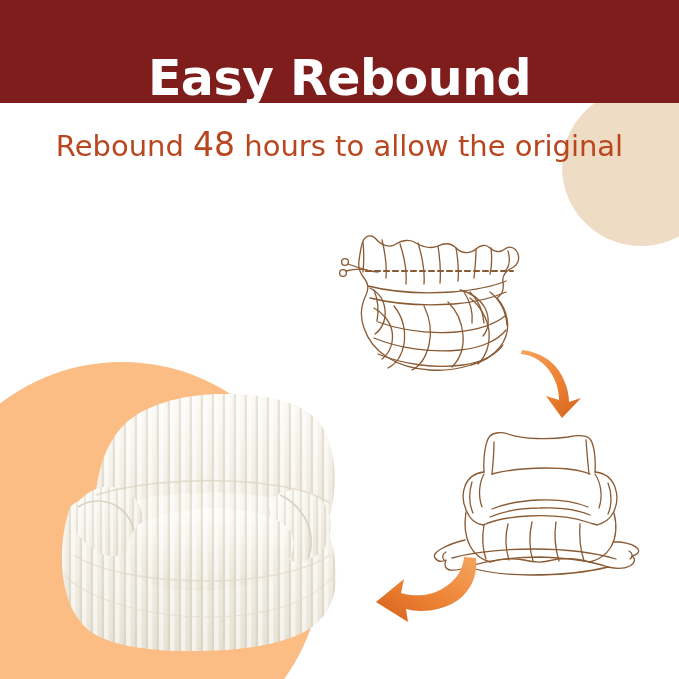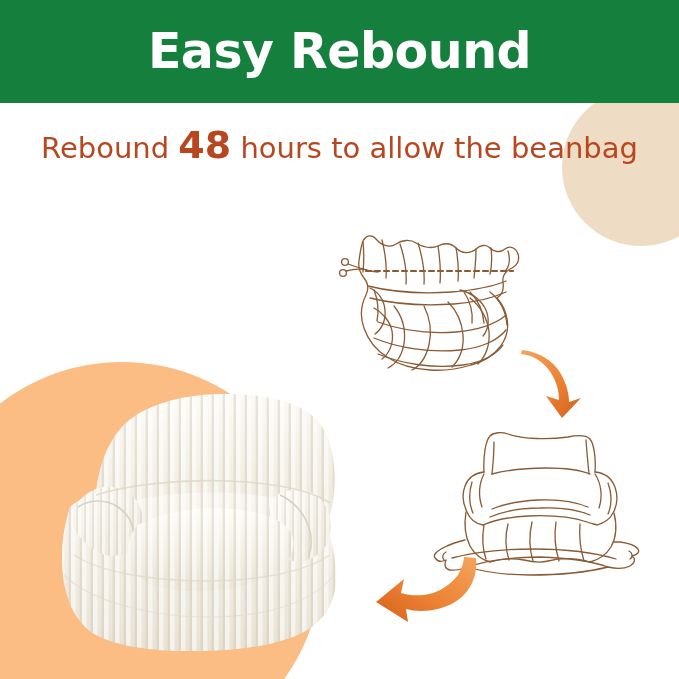--- a/index.html
+++ b/index.html
@@ -18,23 +18,23 @@
     overflow: hidden;
   }
 
   
   .banner {
     position: absolute;
     left: 0;
     top: 0;
     width: 679px;
     height: 103px;
-    background: #15803d;
+    background: #7f1d1d;
     display: flex;
-    align-items: center;
+    align-items: flex-end;
     justify-content: center;
     z-index: 6;
   }
   .banner-title {
     color: #ffffff;
     font-family: "DejaVu Sans", sans-serif;
     font-weight: bold;
     font-size: 49px;
     letter-spacing: -0.5px;
     line-height: 1;
@@ -71,22 +71,22 @@
     top: 124px;
     width: 679px;
     text-align: center;
     color: #b8471f;
     font-family: "DejaVu Sans", sans-serif;
     font-size: 29px;
     line-height: 42px;
     z-index: 4;
   }
   .subtitle .num {
-    font-weight: bold;
-    font-size: 38px;
+    font-weight: normal;
+    font-size: 33px;
   }
 
   
   .illo {
     position: absolute;
     z-index: 3;
   }
   .illo-compressed { left: 330px; top: 226px; width: 215px; height: 155px; }
   .illo-unfolded   { left: 432px; top: 412px; width: 215px; height: 170px; }
   .arrow-down      { left: 518px; top: 348px; width: 82px; height: 72px; z-index: 4; }
@@ -113,21 +113,21 @@
   <div class="peach-circle"></div>
 
   <div class="banner">
     <div class="banner-title">Easy Rebound</div>
   </div>
 
   <div class="subtitle">
     <div>
       <span>Rebound</span>
       <span class="num">48</span>
-      <span>hours to allow the beanbag</span>
+      <span>hours to allow the original</span>
     </div>
   </div>
 
   <div class="illo illo-compressed">
     <svg viewBox="0 0 215 155" width="215" height="155" fill="none" stroke="#8a5a33" stroke-width="1.3" stroke-linecap="round" stroke-linejoin="round">
 
       <path d="M33 15 C36 9 42 8 46 13 C52 20 60 22 66 18 C72 14 80 13 86 17
                C93 21 101 23 108 20 C114 17 121 17 126 22
                C132 28 140 28 146 23 C150 19 156 18 160 22
                C164 26 170 27 175 23 C180 19 186 22 188 28

